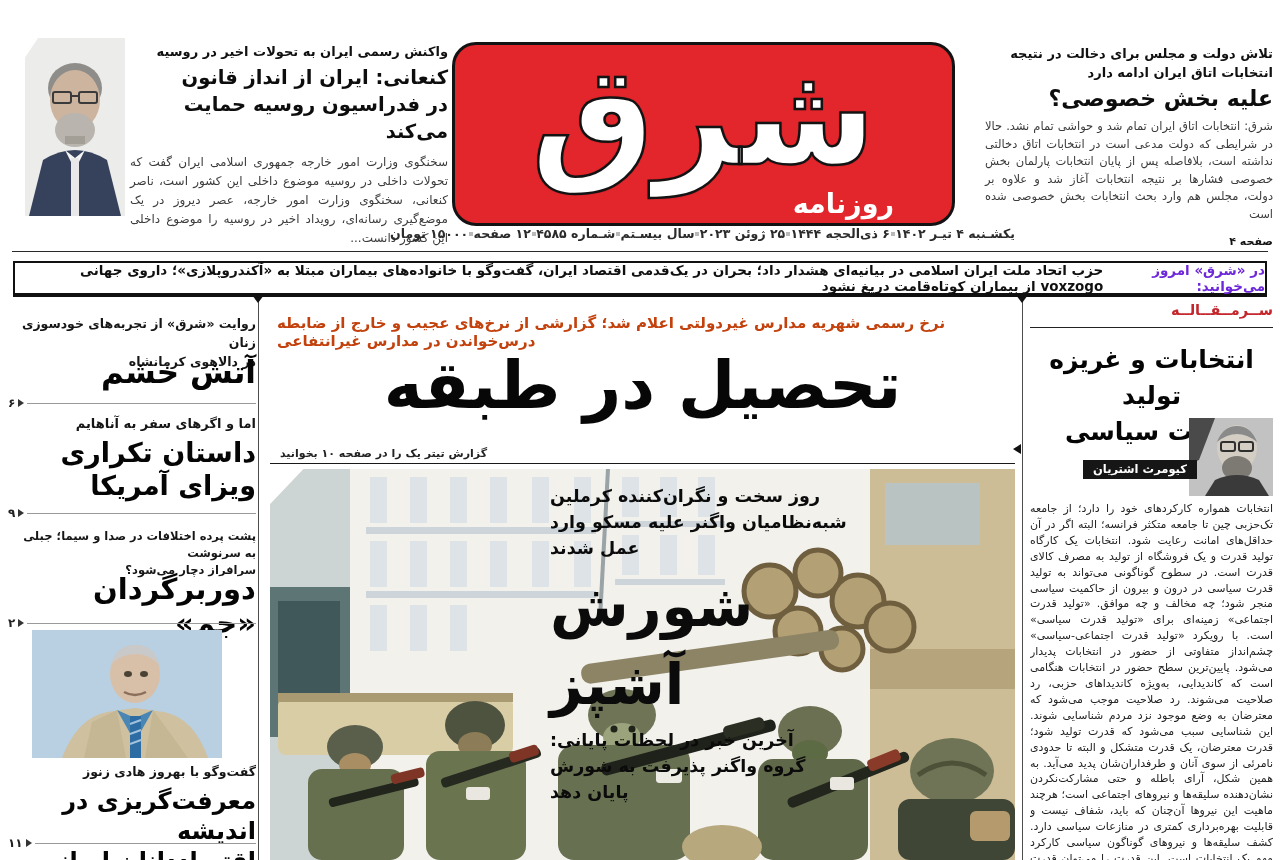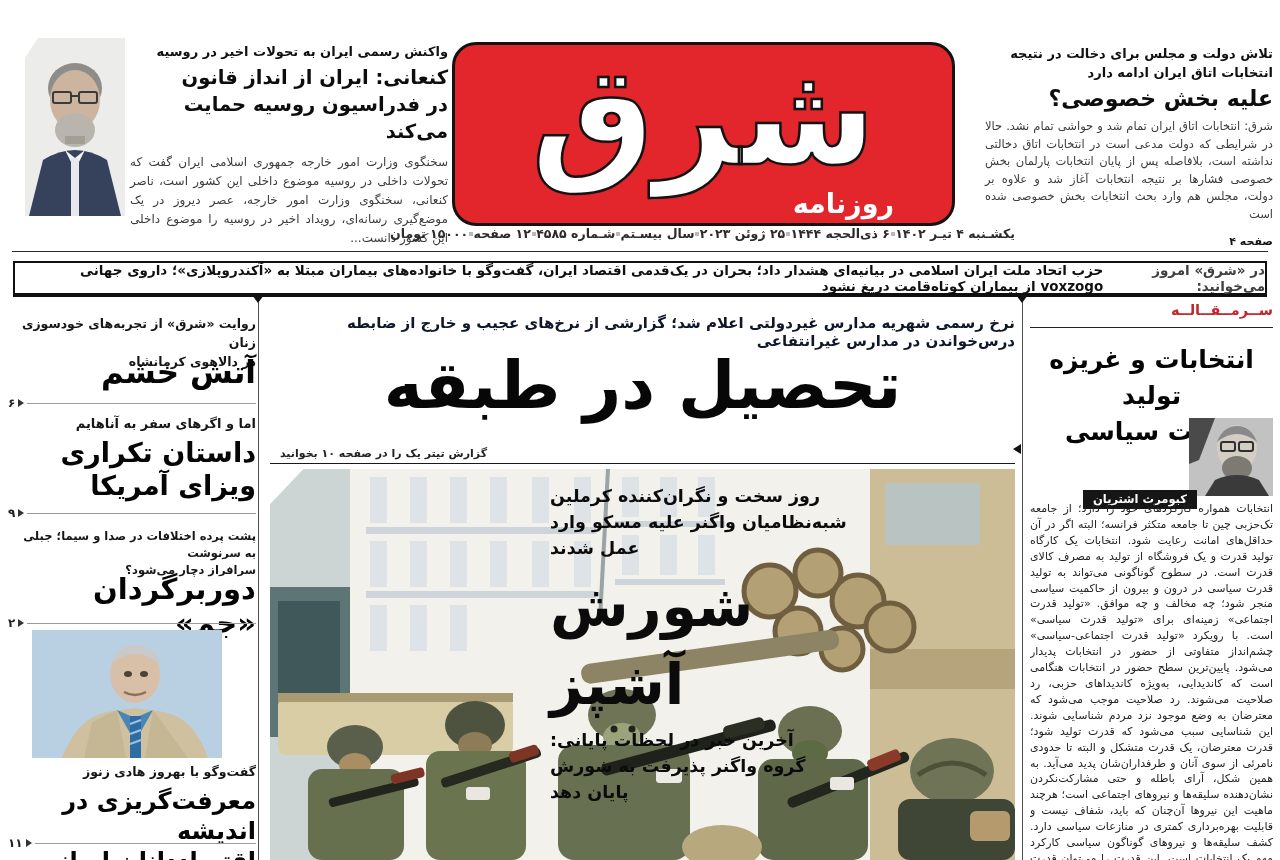--- a/index.html
+++ b/index.html
@@ -19,55 +19,55 @@
   .logo-tagline{position:absolute;bottom:4px;right:58px;font-size:27px;font-weight:bold;color:#fff;}
   .tr-story{left:985px;top:44px;width:288px;text-align:right;}
   .tr-kicker{font-size:13px;font-weight:bold;color:#111;line-height:19px;}
   .tr-headline{font-size:22px;font-weight:bold;color:#0d0d0d;margin-top:4px;}
   .tr-body{font-size:11.5px;color:#3c3c3c;line-height:17.5px;text-align:justify;margin-top:7px;}
   .dateline{left:390px;top:226px;width:625px;display:flex;align-items:center;justify-content:space-between;font-size:12.5px;font-weight:bold;color:#2b2b2b;direction:rtl;}
   .sep{width:4px;height:4px;background:#b9b9b9;flex:0 0 auto;}
   .mast-rule{left:12px;top:251px;width:1256px;border-top:1.6px solid #2a2a2a;}
   
   .ticker{left:13px;top:261px;width:1250px;height:30px;border:2px solid #101010;border-bottom-width:4px;display:flex;align-items:center;justify-content:center;gap:7px;background:#fff;}
-  .ticker-label{color:#404040;font-weight:bold;font-size:13.5px;}
+  .ticker-label{color:#6d28d9;font-weight:bold;font-size:13.5px;}
   .ticker-text{color:#101010;font-weight:bold;font-size:13.5px;}
   
   .vdiv{top:300px;bottom:0;width:1.2px;background:#4d4d4d;}
   .tri{width:0;height:0;}
   .tri-down{border-left:6px solid transparent;border-right:6px solid transparent;border-top:8px solid #111;}
   .tri-left{border-top:5px solid transparent;border-bottom:5px solid transparent;border-right:8px solid #111;}
   
   .leftcol{left:8px;top:300px;width:248px;height:560px;}
   .sb-kicker{position:absolute;right:0;left:0;text-align:right;font-weight:bold;color:#161616;}
   .sb-headline{position:absolute;right:0;left:0;text-align:right;font-weight:bold;color:#050505;}
   .marker{position:absolute;left:0;right:0;display:flex;direction:ltr;align-items:center;gap:3px;}
   .marker .num{font-size:12px;font-weight:bold;color:#222;}
   .marker .arr{width:0;height:0;border-top:4px solid transparent;border-bottom:4px solid transparent;border-left:6px solid #333;}
   .marker .line{flex:1;border-top:1px solid #9a9a9a;}
   .sb-photo{position:absolute;left:24px;top:330px;width:190px;height:128px;}
   
   .centercol{left:270px;top:300px;width:745px;height:560px;}
-  .lead-kicker{position:absolute;top:14px;left:0;right:0;text-align:right;font-size:15px;font-weight:bold;color:#0f172a;}
+  .lead-kicker{position:absolute;top:14px;left:7px;right:0;text-align:left;font-size:15px;font-weight:bold;color:#c2410c;}
   .lead-headline{position:absolute;top:30px;left:0;right:0;text-align:center;font-size:66px;line-height:112px;font-weight:bold;color:#070707;}
   .lead-note{position:absolute;top:147px;left:10px;font-size:11px;font-weight:bold;color:#222;}
   .center-rule{position:absolute;top:163px;left:0;right:0;border-top:1.2px solid #191919;}
   .photo-wrap{position:absolute;top:169px;left:0;width:745px;height:391px;clip-path:polygon(0 9%,4.5% 0,100% 0,100% 100%,0 100%);}
   .photo-wrap svg{position:absolute;inset:0;}
   .photo-overlay{position:absolute;top:14px;right:165px;width:300px;text-align:left;color:#0b0b0b;}
   .po-k{font-size:17.5px;font-weight:bold;line-height:26px;}
   .po-headline{font-size:57px;font-weight:bold;line-height:78px;margin:6px 0 4px;}
   .po-deck{font-size:17.5px;font-weight:bold;line-height:26px;}
   
   .rightcol{left:1030px;top:300px;width:243px;height:560px;overflow:hidden;}
   .ed-section{position:absolute;top:2px;right:0;font-size:14.5px;font-weight:bold;color:#c4262c;}
   .ed-rule{position:absolute;top:27px;left:0;right:0;border-top:1.2px solid #222;}
   .ed-headline{position:absolute;top:42px;left:0;right:0;text-align:center;font-size:25px;line-height:36px;font-weight:bold;color:#050505;}
   .ed-photo{position:absolute;top:118px;right:0;width:84px;height:78px;}
-  .ed-tag{position:absolute;top:190px;right:76px;background:#161616;color:#fff;font-size:11.5px;font-weight:bold;padding:2px 10px 3px;}
+  .ed-tag{position:absolute;top:160px;right:76px;background:#161616;color:#fff;font-size:11.5px;font-weight:bold;padding:2px 10px 3px;}
   .ed-body{position:absolute;top:201px;left:0;right:0;bottom:0;font-size:11px;line-height:15.9px;color:#232323;text-align:justify;overflow:hidden;}
 </style>
 </head>
 <body>
 
 <div class="page">
 
   <div class="abs tl-photo">
     <svg width="100" height="178" viewBox="0 0 100 178">
       <rect width="100" height="178" fill="#ececea"></rect>

